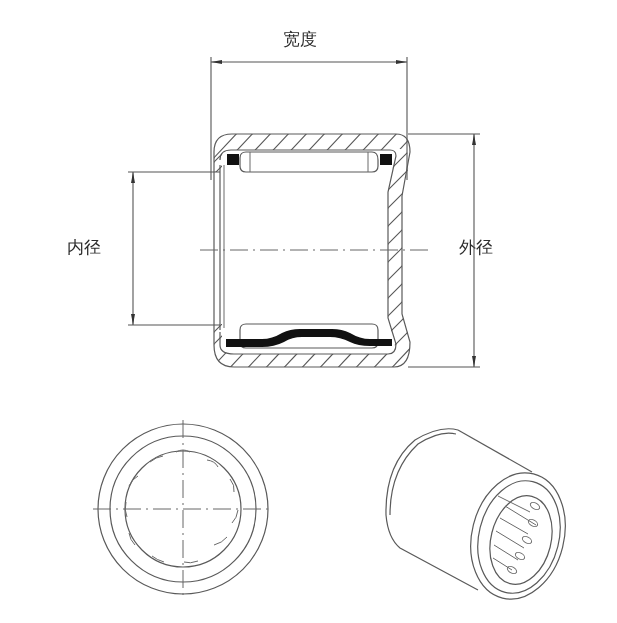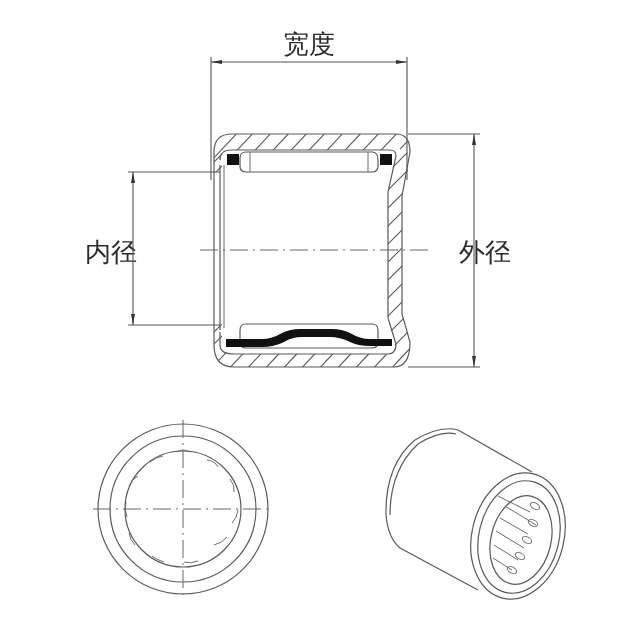--- a/index.html
+++ b/index.html
@@ -1,27 +1,27 @@
 <!DOCTYPE html>
 <html><head>
 <meta charset="utf-8">
 <style>
   html, body { margin: 0; padding: 0; background: #ffffff; }
   body { width: 617px; height: 623px; overflow: hidden; position: relative; }
   #canvas { position: absolute; left: 0; top: 0; width: 617px; height: 623px; }
   .label {
     position: absolute;
     font-family: "DejaVu Sans", sans-serif;
-    font-size: 26px;
+    font-size: 17px;
     color: #2b2b2b;
     white-space: nowrap;
     line-height: 1;
   }
   #lbl-width { left: 283px; top: 31px; }
-  #lbl-inner { left: 67px; top: 239px; margin-left: 18px; }
+  #lbl-inner { left: 67px; top: 239px; }
   #lbl-outer { left: 459px; top: 239px; }
   svg .ln { stroke: #5a5a5a; stroke-width: 1.2; fill: none; }
   svg .thin { stroke: #6a6a6a; stroke-width: 1; fill: none; }
   svg .dim { stroke: #555; stroke-width: 1.1; fill: none; }
   svg .cl { stroke: #666; stroke-width: 1; fill: none; stroke-dasharray: 18 5 2 5; }
   svg .hatch { stroke: #555; stroke-width: 1.1; }
   svg .solid { fill: #111; stroke: none; }
   svg .arrow { fill: #333; }
 </style>
 </head>

